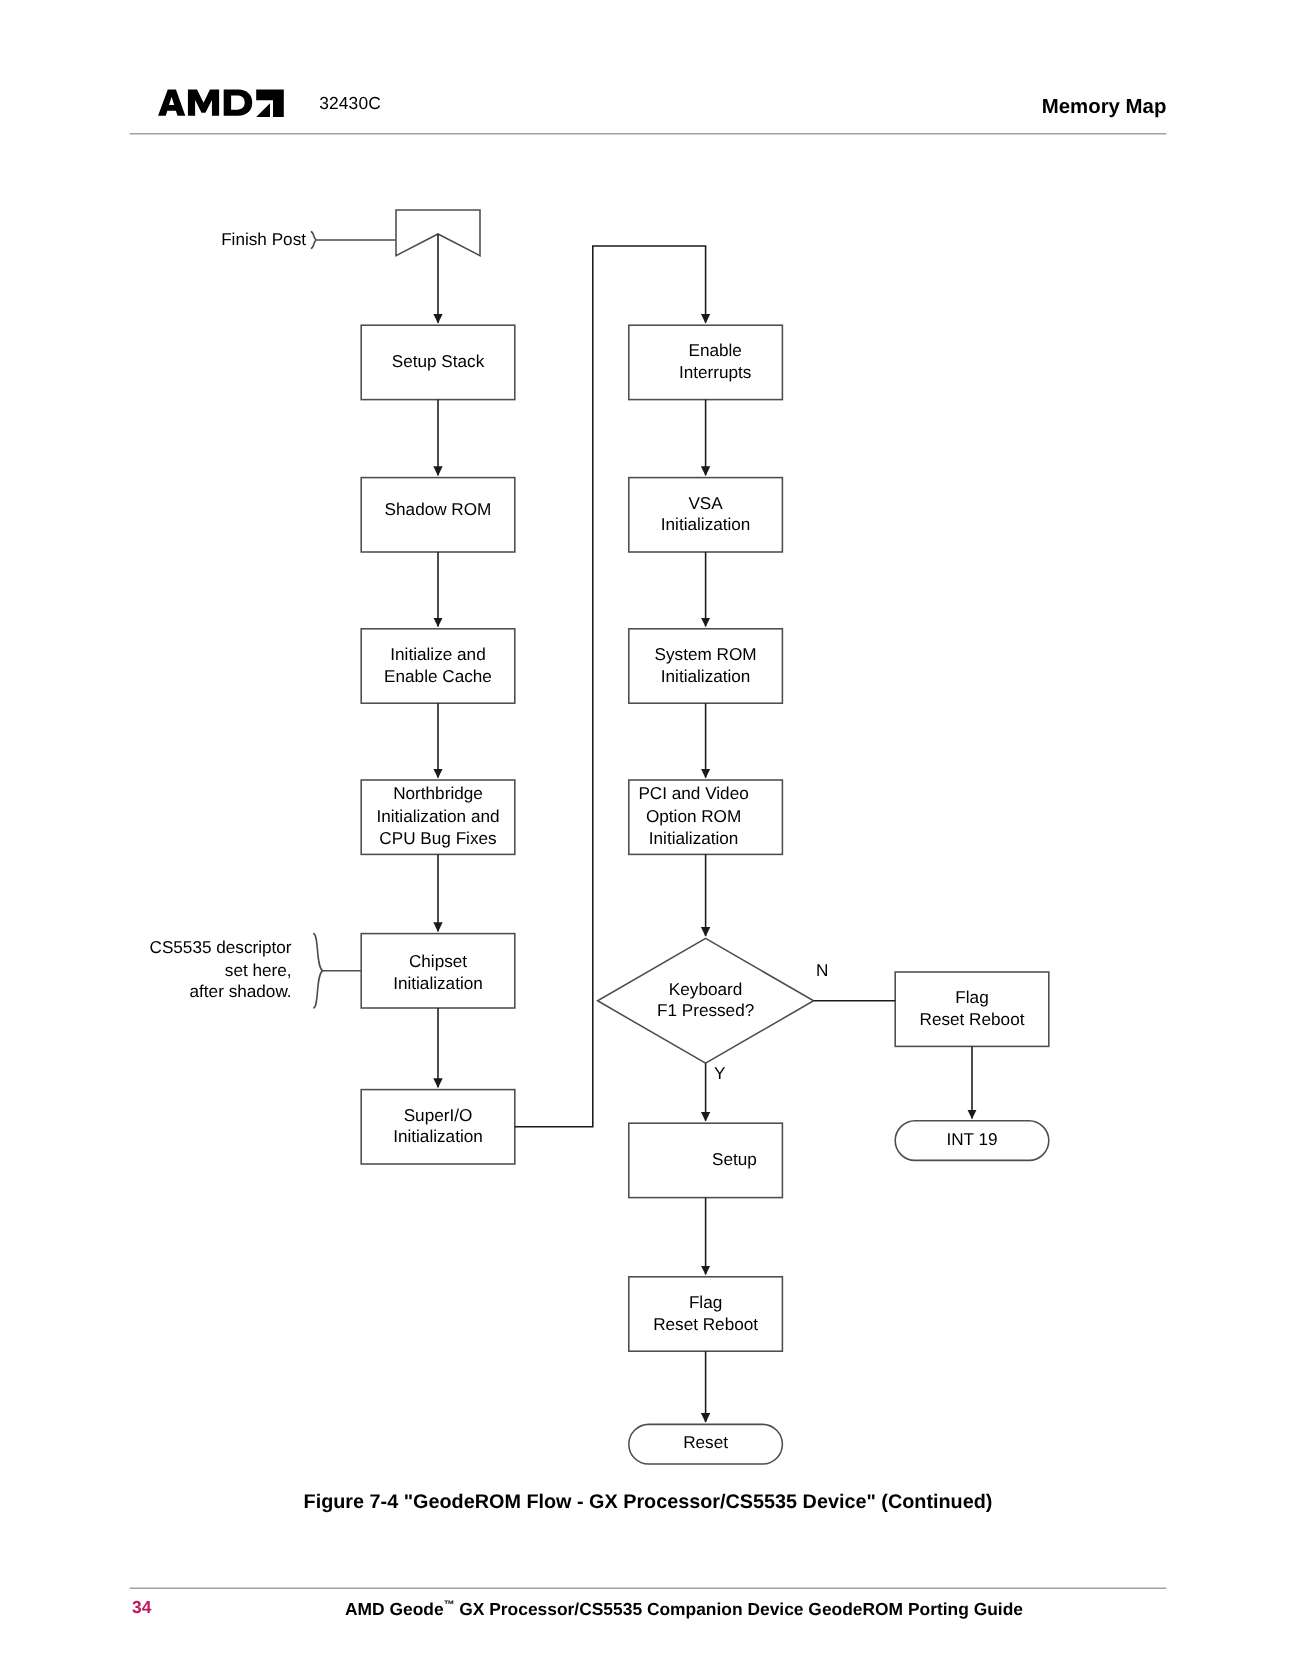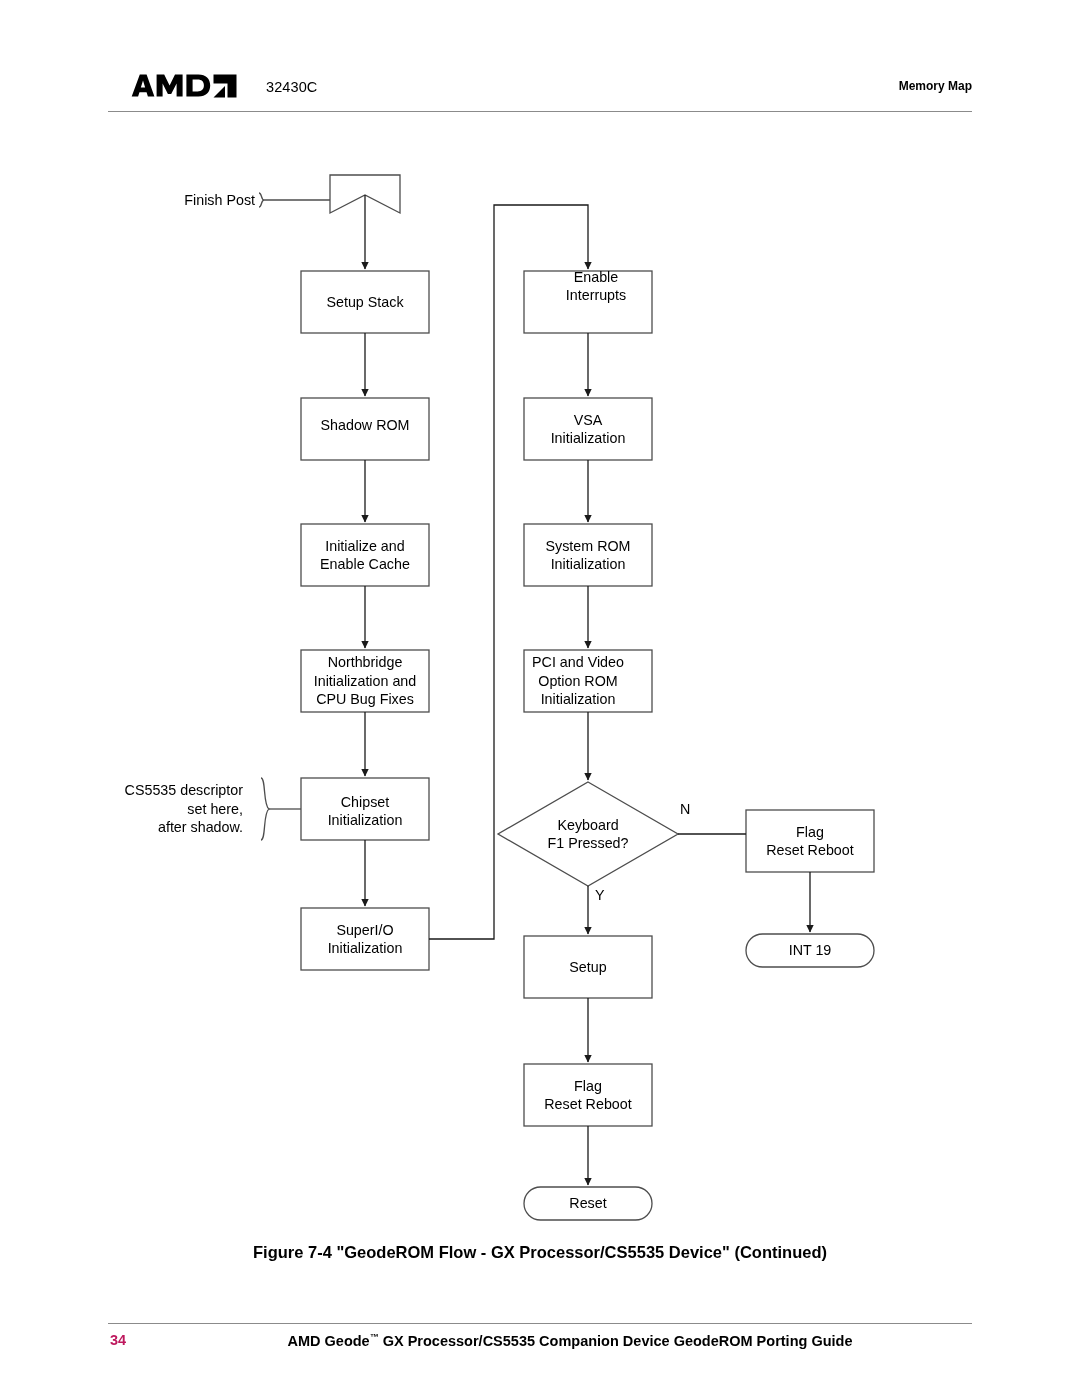--- a/index.html
+++ b/index.html
@@ -36,21 +36,21 @@
     left: 266px;
     top: 79px;
     font-size: 14.5px;
     letter-spacing: 0.1px;
     color: #000;
   }
   #header-section {
     position: absolute;
     right: 108px;
     top: 79px;
-    font-size: 12px;
+    font-size: 17px;
     font-weight: bold;
     color: #000;
     white-space: nowrap;
   }
   #header-rule {
     position: absolute;
     left: 108px;
     top: 111px;
     width: 864px;
     height: 1px;
@@ -268,37 +268,37 @@
   <div class="node-label" style="left:299px; top:520px; width:132px; height:62px;">Northbridge
 Initialization and
 CPU Bug Fixes</div>
 
   <div class="node-label" style="left:301px; top:648px; width:128px; height:66px;">Chipset
 Initialization</div>
 
   <div class="node-label" style="left:301px; top:778px; width:128px; height:62px;">SuperI/O
 Initialization</div>
 
-  <div class="node-label" style="left:524px; top:125px; width:144px; height:62px;border-radius:23px;">Enable
+  <div class="node-label" style="left:524px; top:141px; width:144px; height:62px;border-radius:23px;">Enable
 Interrupts</div>
 
   <div class="node-label" style="left:524px; top:268px; width:128px; height:62px;">VSA
 Initialization</div>
 
   <div class="node-label" style="left:524px; top:394px; width:128px; height:62px;">System ROM
 Initialization</div>
 
   <div class="node-label" style="left:524px; top:520px; width:108px; height:62px;">PCI and Video
 Option ROM
 Initialization</div>
 
   <div class="node-label" style="left:498px; top:673px; width:180px; height:62px;">Keyboard
 F1 Pressed?</div>
 
-  <div class="node-label" style="left:524px; top:806px; width:128px; height:62px;">Setup</div>
+  <div class="node-label" style="left:524px; top:806px; width:128px; height:62px;padding-left:24px;">Setup</div>
 
   <div class="node-label" style="left:524px; top:934px; width:128px; height:62px;">Flag
 Reset Reboot</div>
 
   <div class="node-label" style="left:524px; top:1057px; width:128px; height:33px;">Reset</div>
 
   <div class="node-label" style="left:746px; top:680px; width:128px; height:62px;">Flag
 Reset Reboot</div>
 
   <div class="node-label" style="left:746px; top:804px; width:128px; height:33px;border-radius:14px;">INT 19</div>

